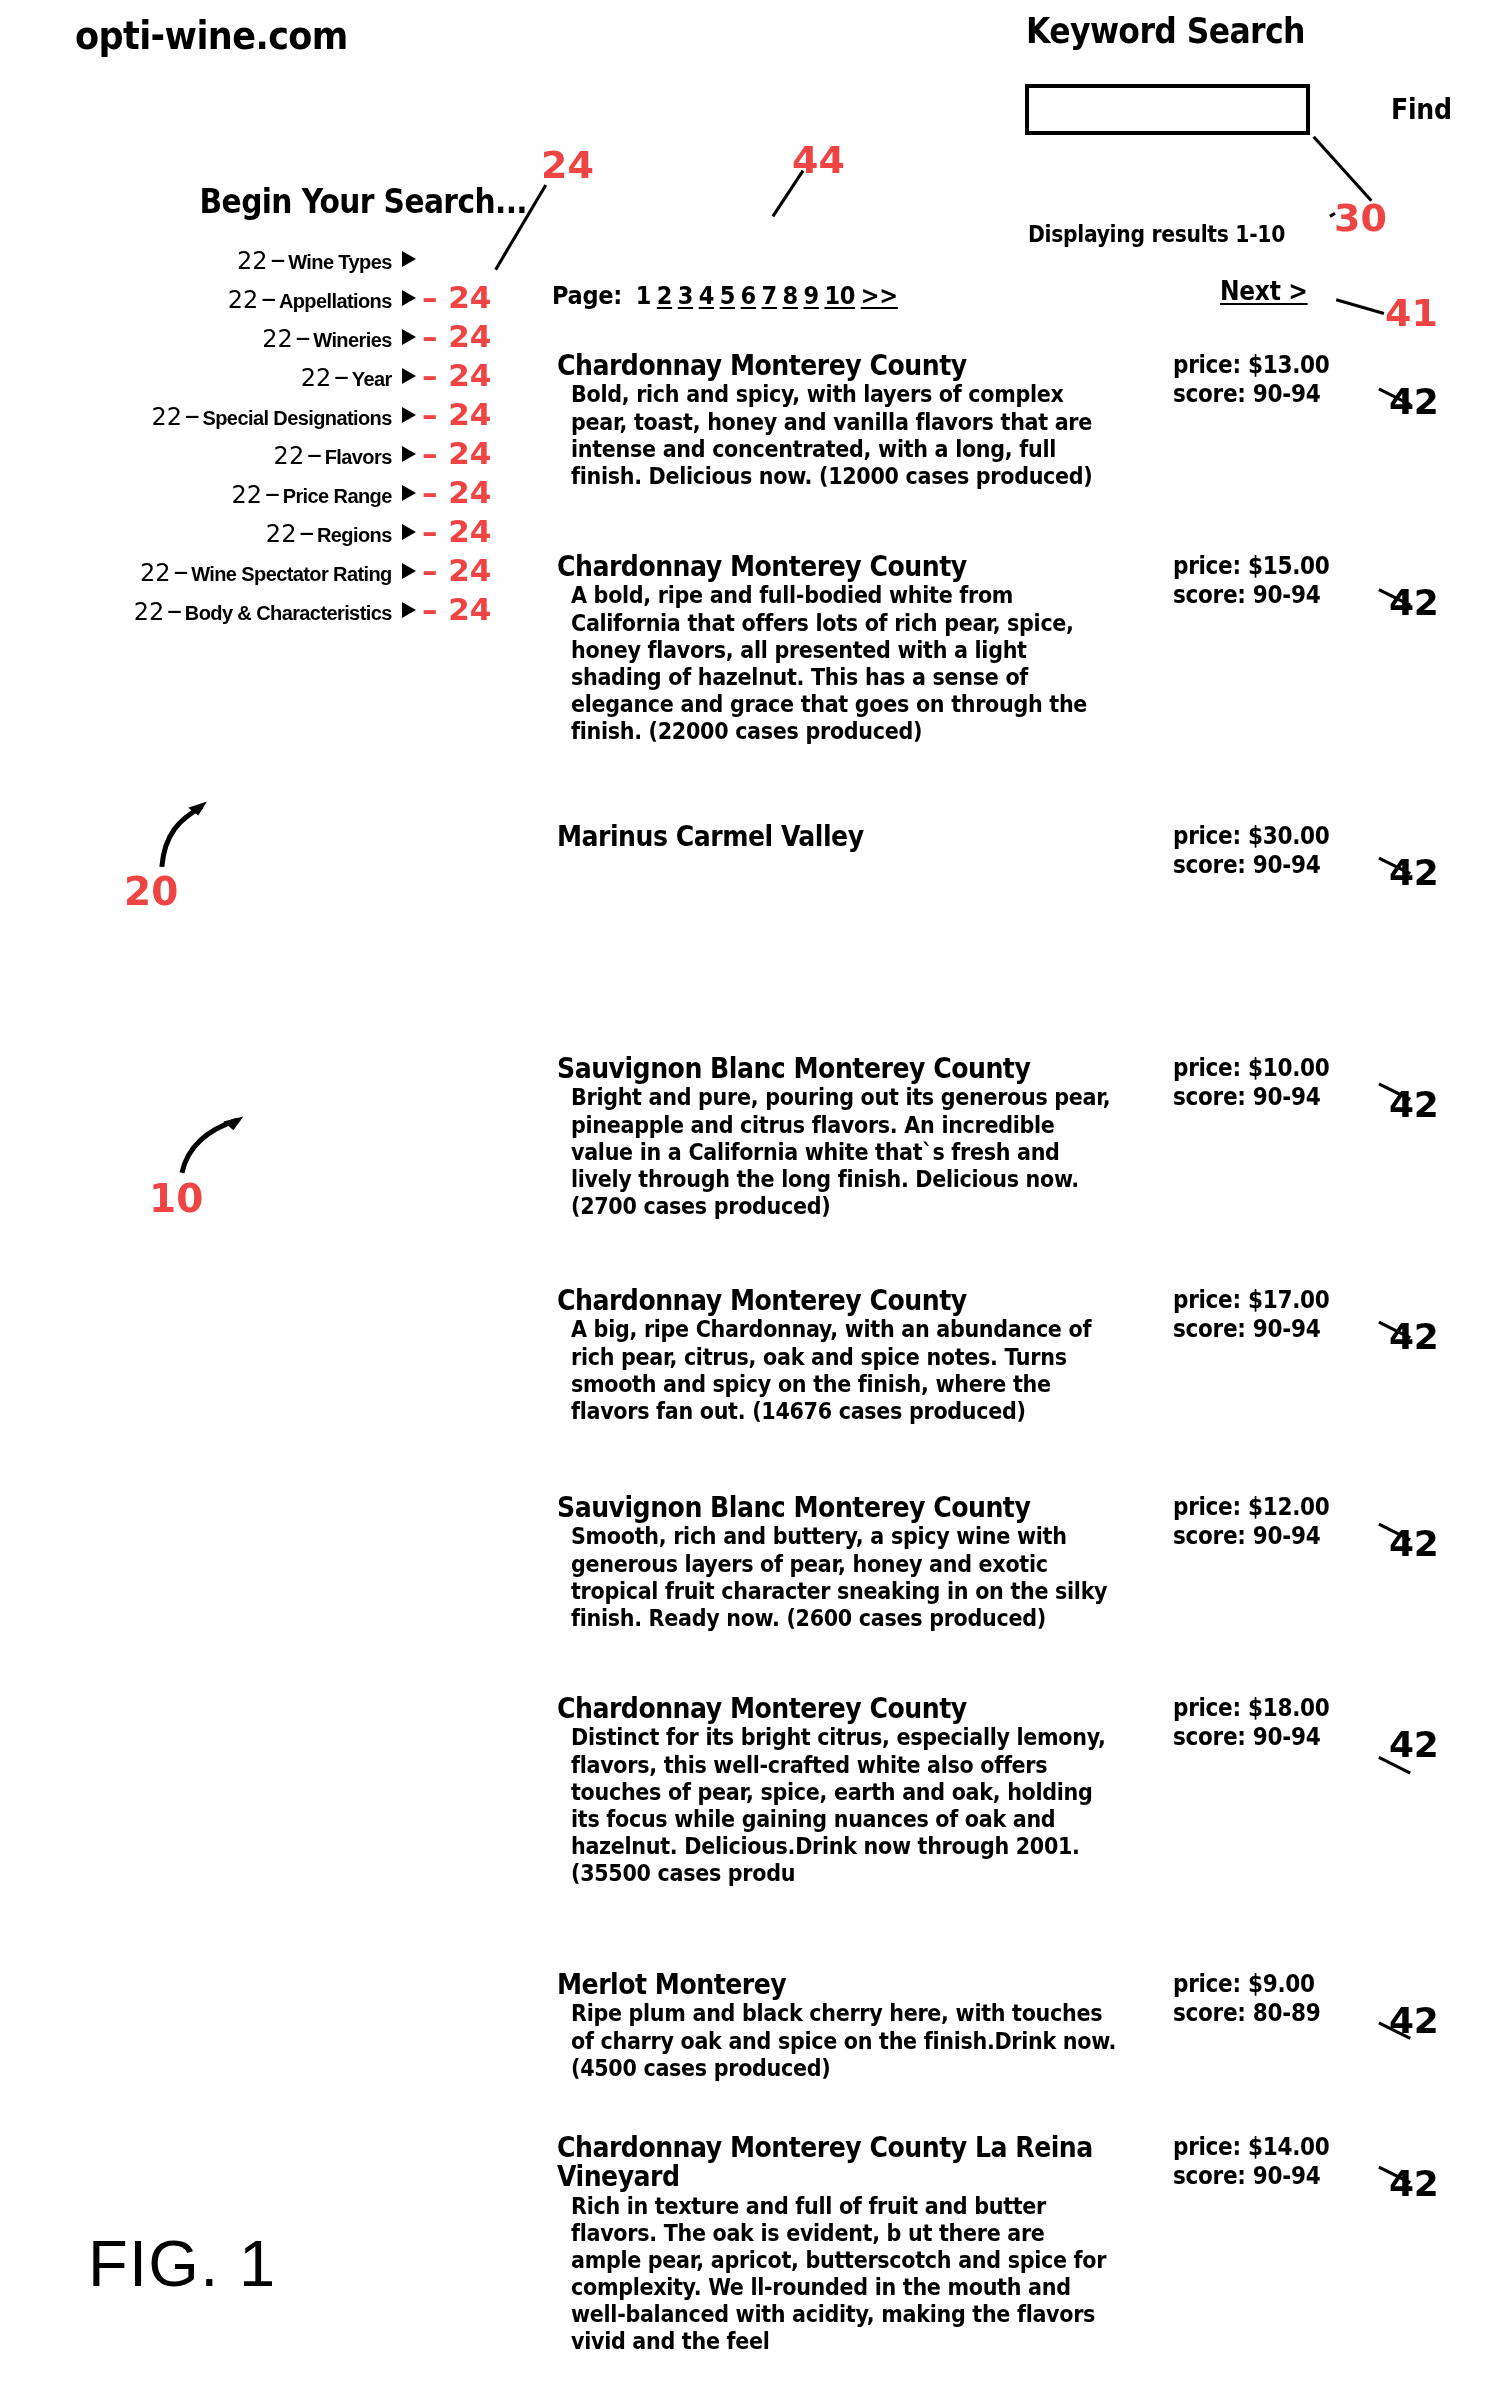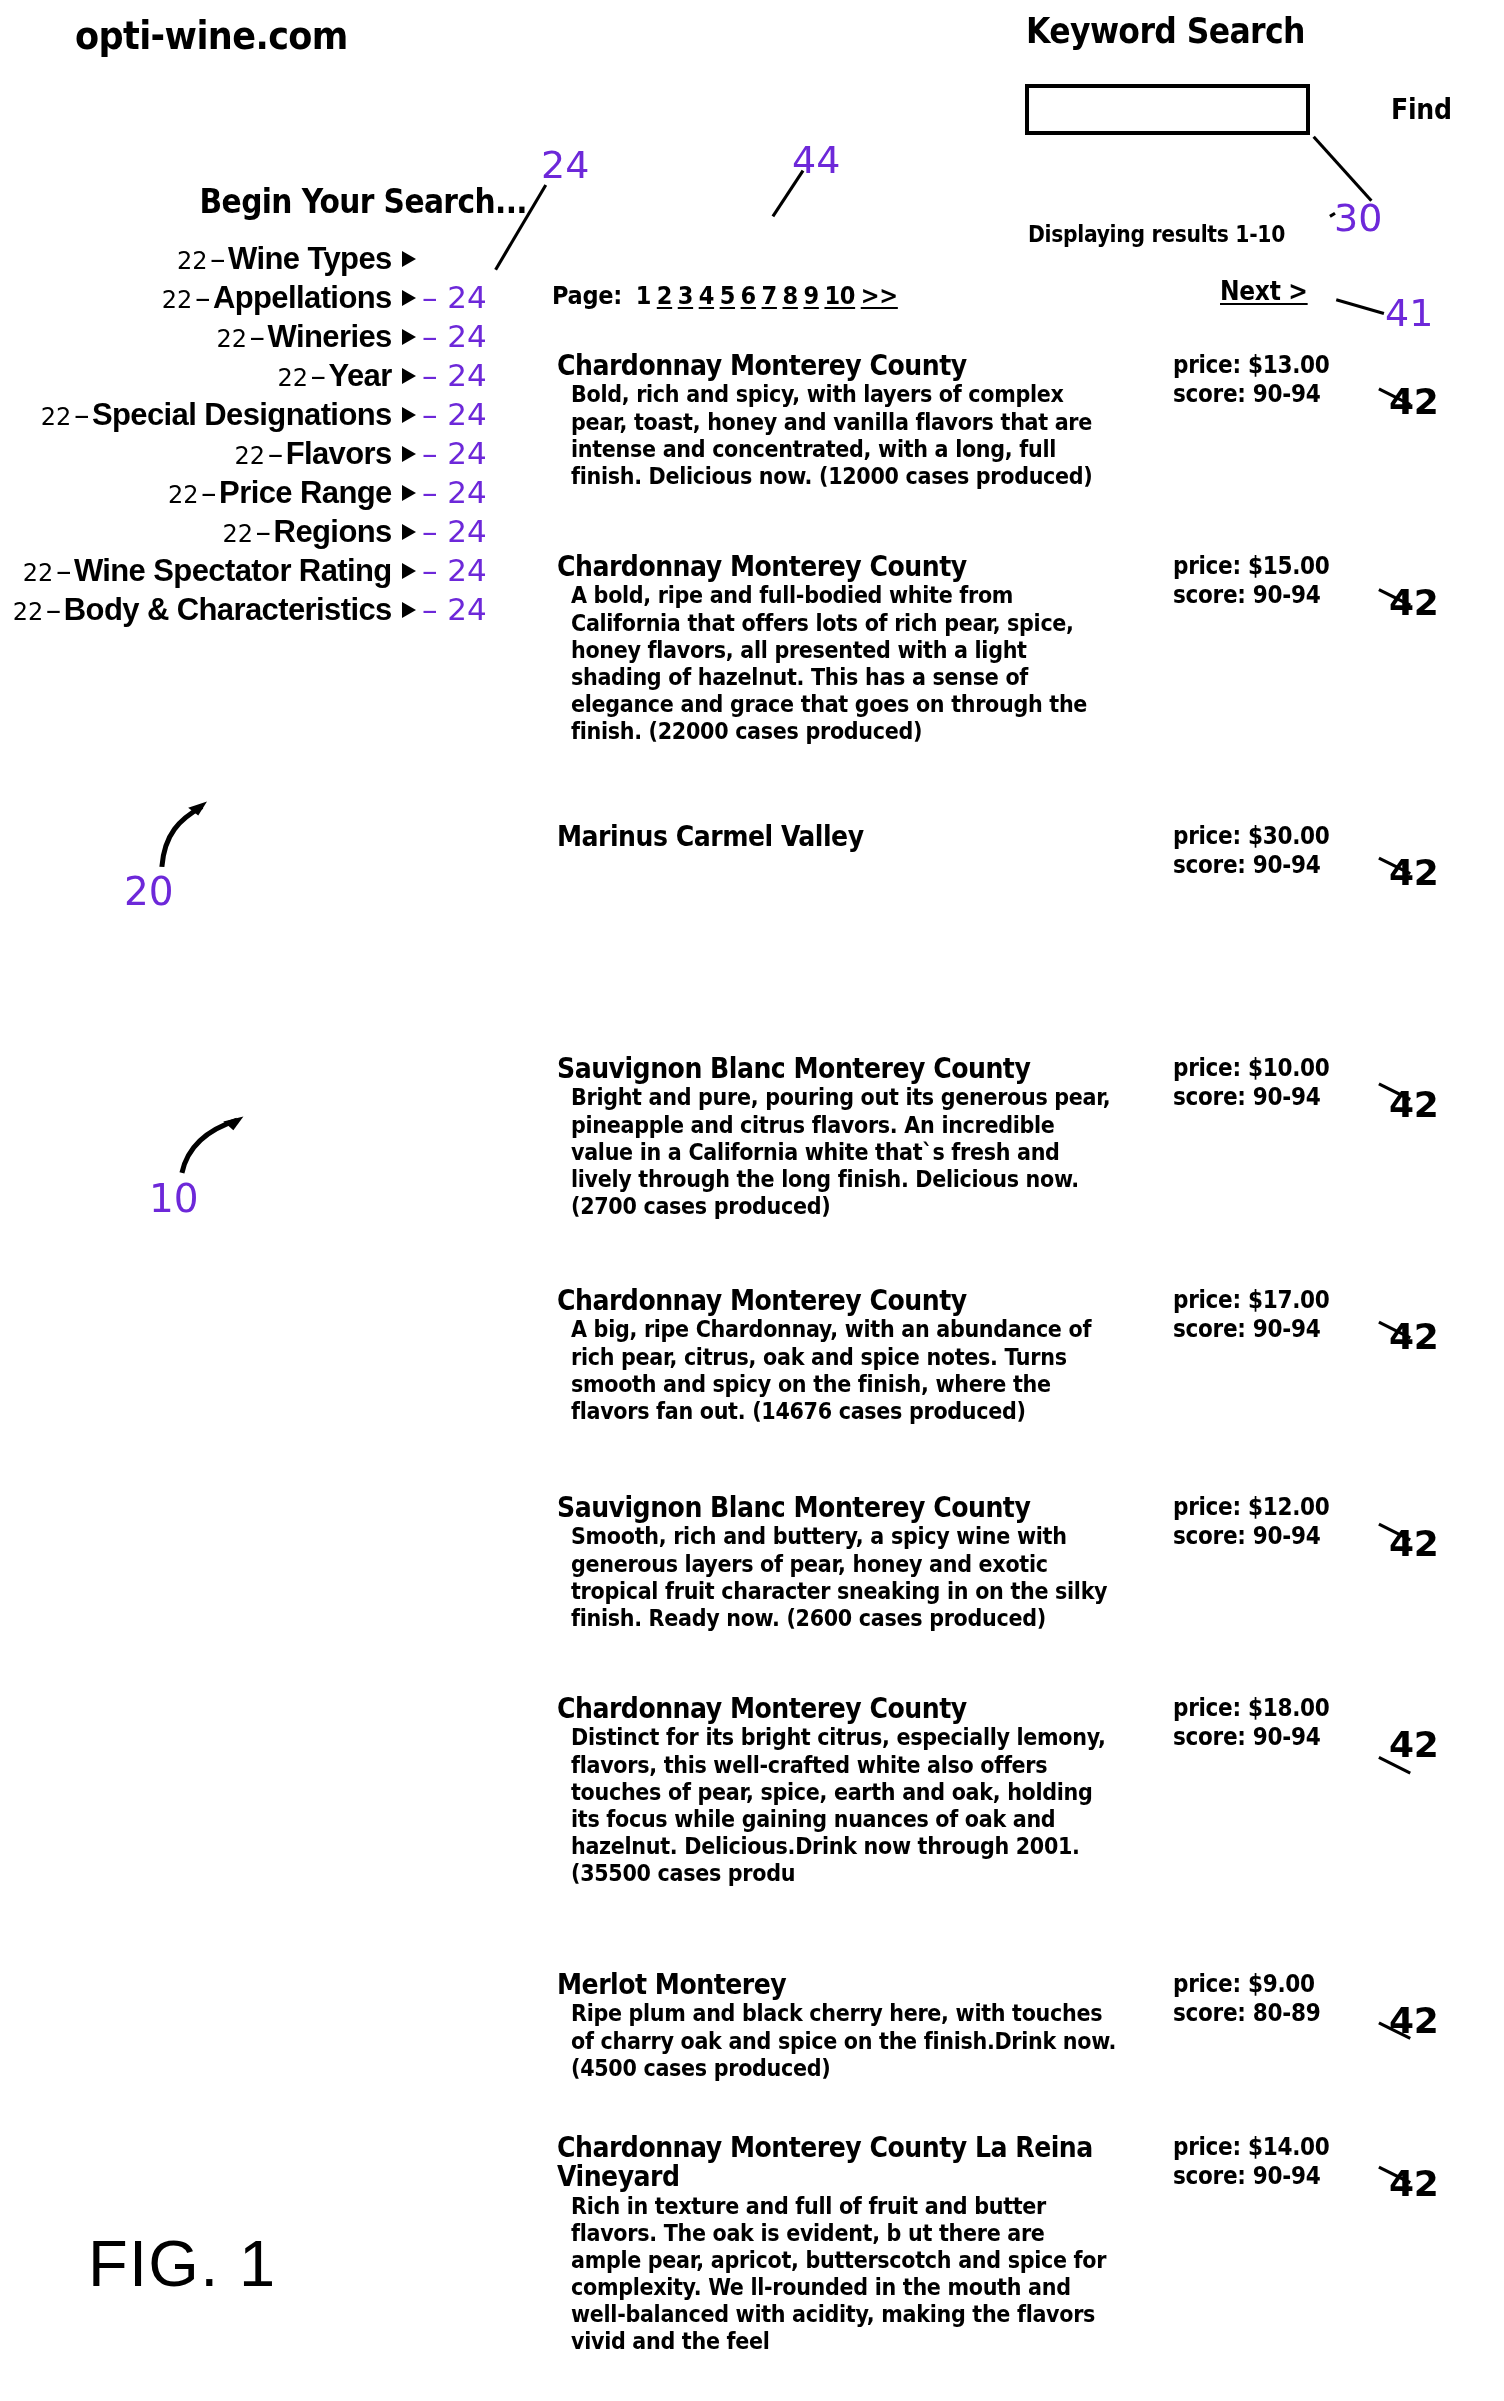--- a/index.html
+++ b/index.html
@@ -28,24 +28,24 @@
   
   .ui-bold {
     font-family: "Liberation Sans Narrow", "DejaVu Sans Condensed", "Liberation Sans", sans-serif;
     font-weight: 700;
     letter-spacing: -0.3px;
   }
 
   
   .ref {
     font-family: "DejaVu Sans", sans-serif;
-    font-weight: 400;
+    font-weight: 700;
     font-size: 34px;
     line-height: 1;
-    color: #6d28d9;
+    color: #ef4444;
   }
 
   
   #brand {
     left: 75px;
     top: 12.5px;
     font-size: 39px;
     font-weight: 700;
     letter-spacing: -0.6px;
   }
@@ -108,21 +108,21 @@
     font-weight: 400;
     font-size: 24px;
     margin-right: 1.3px;
   }
   .facet-dash {
     font-family: "DejaVu Sans", sans-serif;
     font-size: 31px;
     margin: 0 2.5px 0 1.3px;
   }
   .facet-label {
-    font-size: 31px;
+    font-size: 20px;
     font-weight: 700;
     letter-spacing: -0.6px;
   }
   .facet-arrow {
     display: inline-block;
     margin-left: 10px;
     width: 0; height: 0;
     border-top: 8.8px solid transparent;
     border-bottom: 8.8px solid transparent;
     border-left: 14px solid #000;

